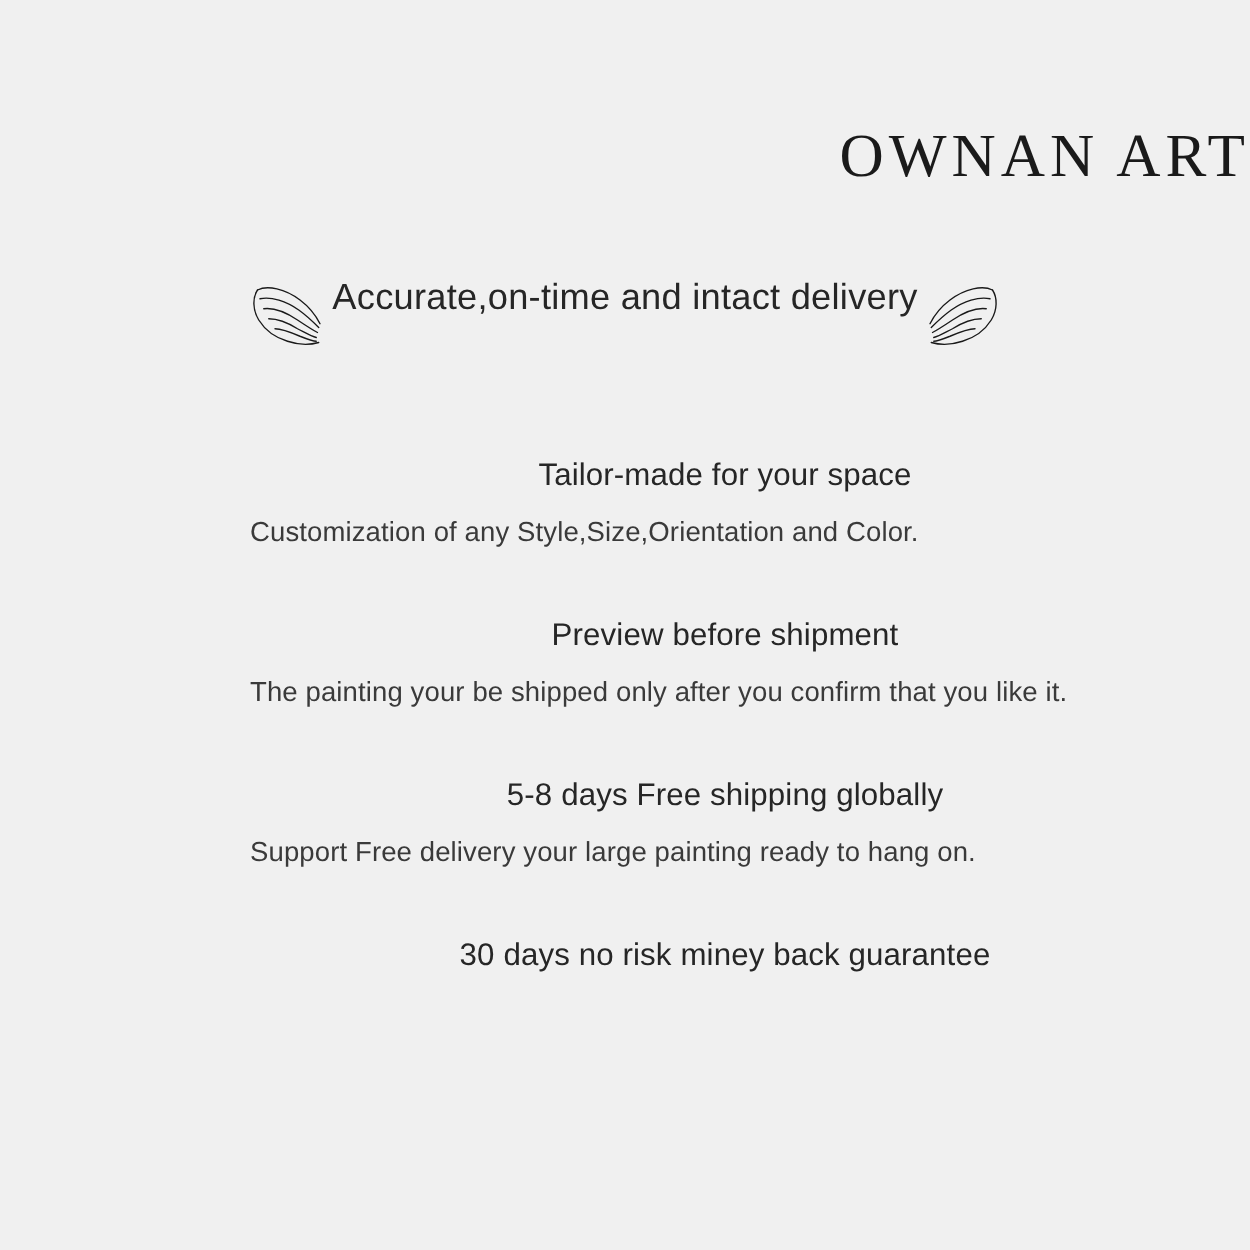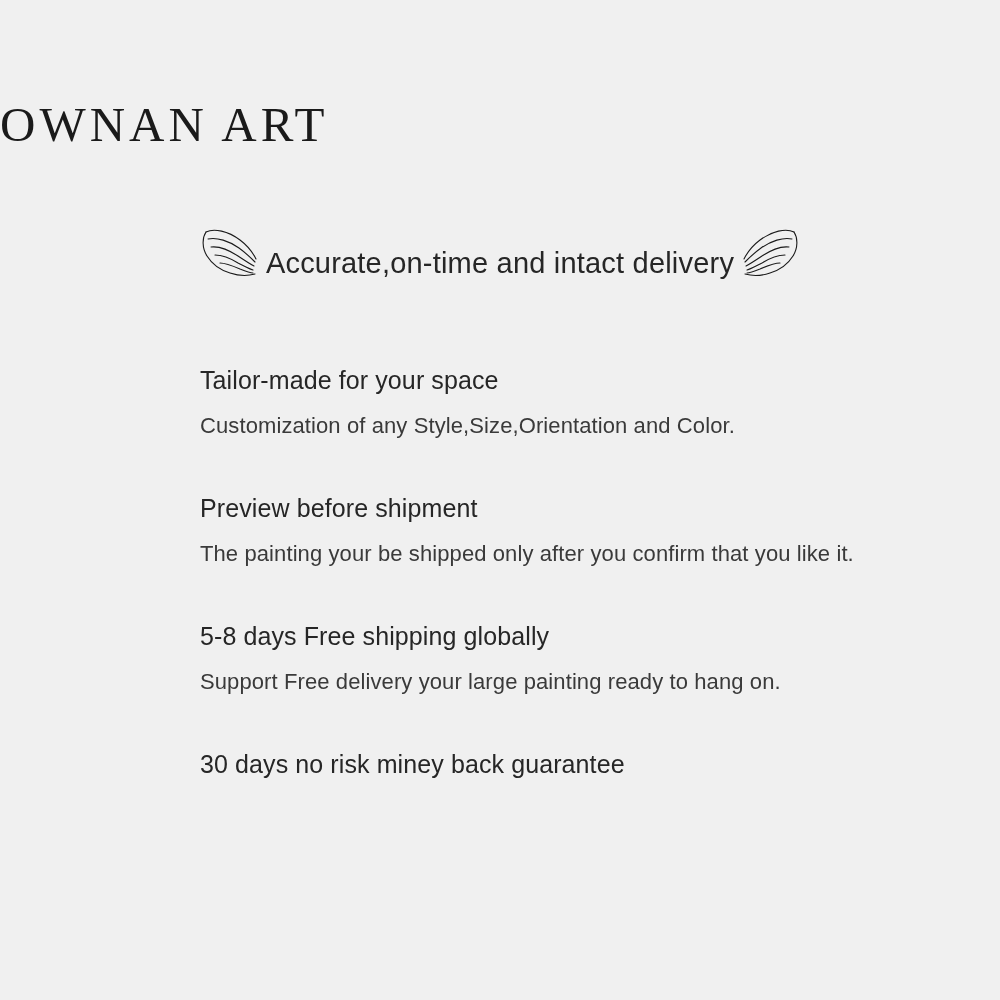--- a/index.html
+++ b/index.html
@@ -21,37 +21,37 @@
     height: 1000px;
     background: #f0f0f0;
   }
 
   
   .brand {
     position: absolute;
     top: 96px;
     left: 0;
     width: 1000px;
-    text-align: left;
+    text-align: right;
     font-family: "Liberation Serif", "DejaVu Serif", serif;
     font-size: 49px;
     letter-spacing: 4px;
     color: #1a1a1a;
     font-weight: 400;
     white-space: nowrap;
   }
 
   
   .headline-row {
     position: absolute;
     top: 222px;
     left: 0;
     width: 1000px;
     display: flex;
-    align-items: flex-end;
+    align-items: flex-start;
     justify-content: center;
   }
   .headline-text {
     font-size: 29px;
     color: #262626;
     letter-spacing: 0.2px;
     white-space: nowrap;
     padding: 0 6px;
   }
   .wing {
@@ -73,20 +73,21 @@
   }
   .feature:last-child { margin-bottom: 0; }
   .feature-title {
     font-size: 25px;
     color: #262626;
     line-height: 1.25;
     letter-spacing: 0.1px;
     margin: 0 0 16px 0;
     font-weight: 400;
     white-space: nowrap;
+    text-align: center;
   }
   .feature-desc {
     font-size: 22px;
     color: #3a3a3a;
     line-height: 1.3;
     letter-spacing: 0.1px;
     margin: 0;
     white-space: nowrap;
   }
 </style>

